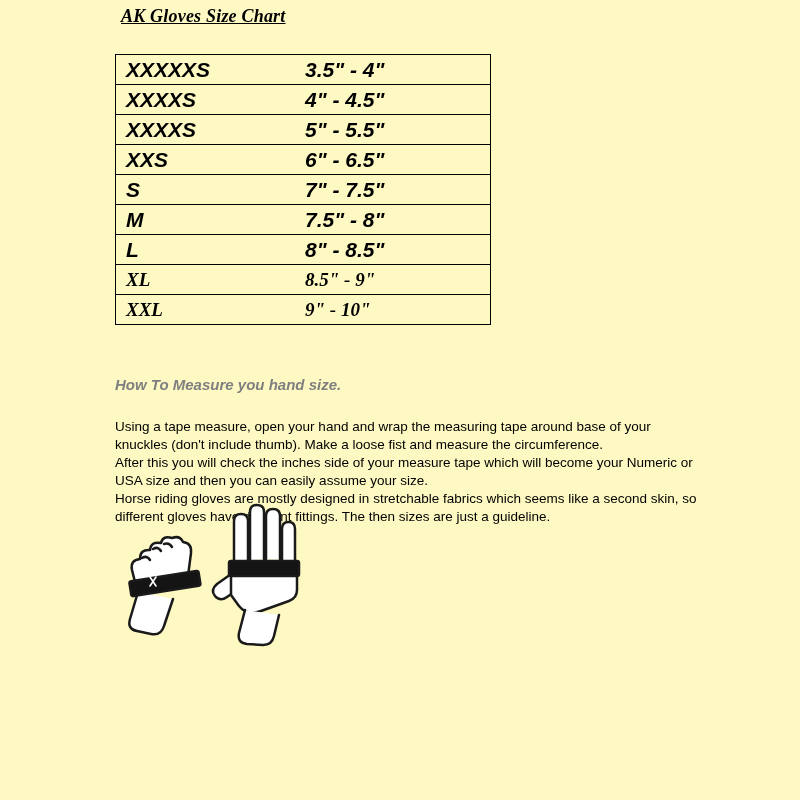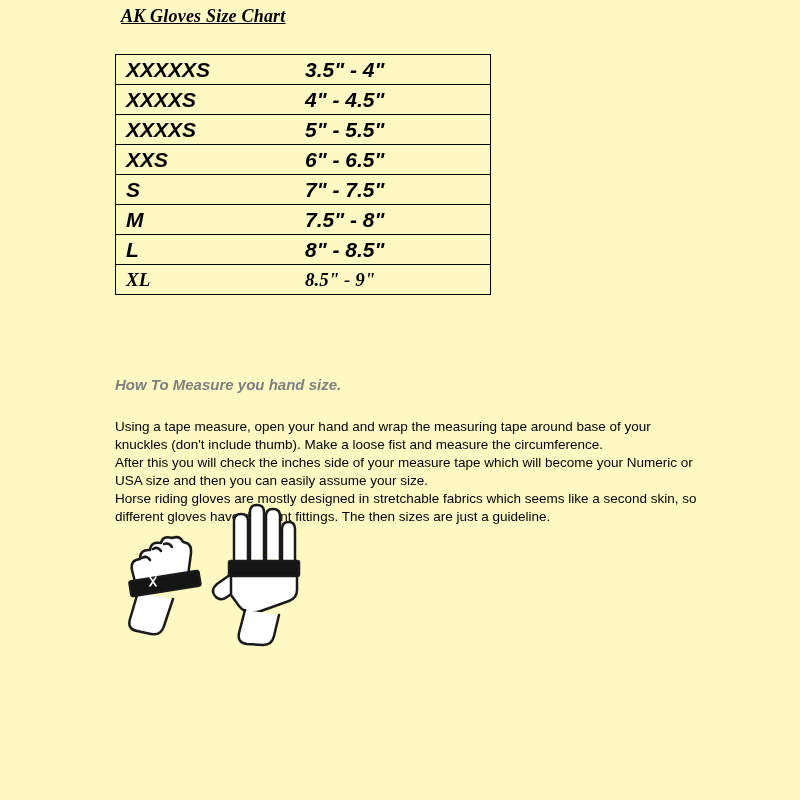--- a/index.html
+++ b/index.html
@@ -86,20 +86,24 @@
         <td class="c-range">7.5" - 8"</td>
       </tr>
       <tr>
         <td class="c-size">L</td>
         <td class="c-range">8" - 8.5"</td>
       </tr>
       <tr class="serif">
         <td class="c-size">XL</td>
         <td class="c-range">8.5" - 9"</td>
       </tr>
+      <tr class="serif">
+        <td class="c-size">XXL</td>
+        <td class="c-range">9" - 10"</td>
+      </tr>
     </tbody>
   </table>
 
   <div class="measure-heading">How To Measure you hand size.</div>
 
   <div class="paragraphs">
     <p>Using a tape measure, open your hand and wrap the measuring tape around base of your knuckles (don't include thumb). Make a loose fist and measure the circumference.</p>
     <p>After this you will check the inches side of your measure tape which will become your Numeric or USA size and then you can easily assume your size.</p>
     <p>Horse riding gloves are mostly designed in stretchable fabrics which seems like a second skin, so different gloves have different fittings. The then sizes are just a guideline.</p>
   </div>

